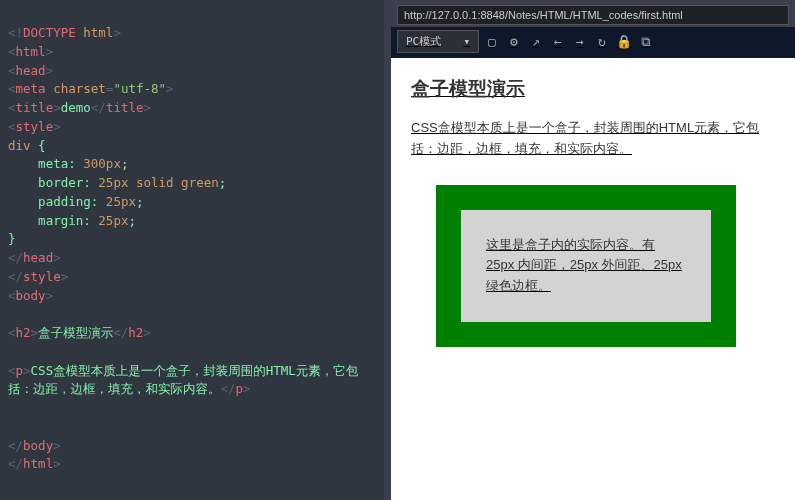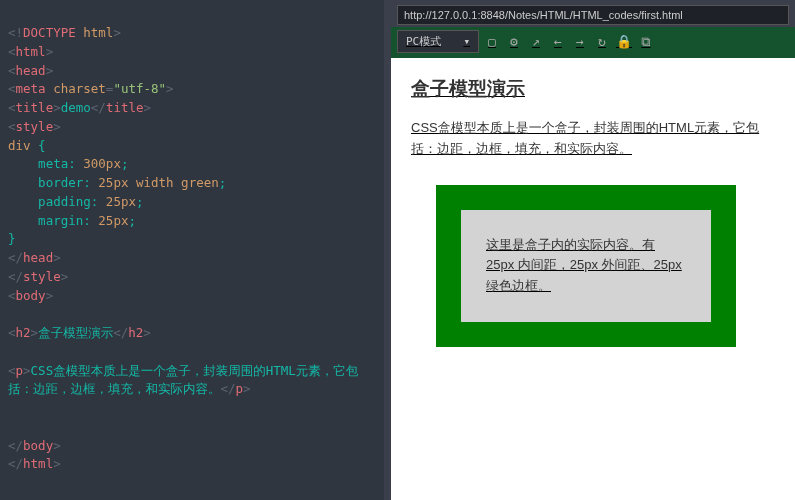--- a/index.html
+++ b/index.html
@@ -17,21 +17,21 @@
       background: #2f3640;
       color: #abb2bf;
       padding: 24px 8px;
       font-size: 12.5px;
       line-height: 1.5;
     }
     .editor .line { white-space: pre; }
     .gray { color: #5c6370; }
     .red { color: #e06c75; }
     .orange { color: #d19a66; }
-    .white { color: #14b8a6; }
+    .white { color: #86efac; }
     .green { color: #98c379; }
     .divider {
       width: 7px;
       height: 100%;
       background: #3a3f4b;
     }
     .browser {
       flex: 1;
       height: 100%;
       background: #fff;
@@ -46,21 +46,21 @@
     .urlinput {
       background: #1e2127;
       border: 1px solid #555;
       color: #ccc;
       font-size: 11px;
       padding: 3px 6px;
       width: 100%;
       font-family: sans-serif;
     }
     .toolbar {
-      background: #14532d;
+      background: #0f172a;
       padding: 3px 6px 5px 6px;
       display: flex;
       align-items: center;
       gap: 4px;
     }
     .modeselect {
       background: #2b2f38;
       border: 1px solid #555;
       color: #ccc;
       font-size: 11px;
@@ -109,21 +109,21 @@
 
 <div class="editor">
   <div class="line"><span class="gray">&lt;!</span><span class="red">DOCTYPE</span><span class="gray"> </span><span class="orange">html</span><span class="gray">&gt;</span></div>
   <div class="line"><span class="gray">&lt;</span><span class="red">html</span><span class="gray">&gt;</span></div>
   <div class="line"><span class="gray">&lt;</span><span class="red">head</span><span class="gray">&gt;</span></div>
   <div class="line"><span class="gray">&lt;</span><span class="red">meta</span><span class="gray"> </span><span class="orange">charset</span><span class="gray">=</span><span class="green">"utf-8"</span><span class="gray">&gt;</span></div>
   <div class="line"><span class="gray">&lt;</span><span class="red">title</span><span class="gray">&gt;</span><span class="white">demo</span><span class="gray">&lt;/</span><span class="red">title</span><span class="gray">&gt;</span></div>
   <div class="line"><span class="gray">&lt;</span><span class="red">style</span><span class="gray">&gt;</span></div>
   <div class="line"><span class="orange">div</span><span class="white"> {</span></div>
   <div class="line"><span class="white">    </span><span class="white">meta</span><span class="white">: </span><span class="orange">300px</span><span class="white">;</span></div>
-  <div class="line"><span class="white">    </span><span class="white">border</span><span class="white">: </span><span class="orange">25px width green</span><span class="white">;</span></div>
+  <div class="line"><span class="white">    </span><span class="white">border</span><span class="white">: </span><span class="orange">25px solid green</span><span class="white">;</span></div>
   <div class="line"><span class="white">    </span><span class="white">padding</span><span class="white">: </span><span class="orange">25px</span><span class="white">;</span></div>
   <div class="line"><span class="white">    </span><span class="white">margin</span><span class="white">: </span><span class="orange">25px</span><span class="white">;</span></div>
   <div class="line"><span class="white">}</span></div>
   <div class="line"><span class="gray">&lt;/</span><span class="red">head</span><span class="gray">&gt;</span></div>
   <div class="line"><span class="gray">&lt;/</span><span class="red">style</span><span class="gray">&gt;</span></div>
   <div class="line"><span class="gray">&lt;</span><span class="red">body</span><span class="gray">&gt;</span></div>
   <div class="line">&nbsp;</div>
   <div class="line"><span class="gray">&lt;</span><span class="red">h2</span><span class="gray">&gt;</span><span class="white">盒子模型演示</span><span class="gray">&lt;/</span><span class="red">h2</span><span class="gray">&gt;</span></div>
   <div class="line">&nbsp;</div>
   <div class="line" style="white-space:normal"><span class="gray">&lt;</span><span class="red">p</span><span class="gray">&gt;</span><span class="white">CSS盒模型本质上是一个盒子，封装周围的HTML元素，它包括：边距，边框，填充，和实际内容。</span><span class="gray">&lt;/</span><span class="red">p</span><span class="gray">&gt;</span></div>

